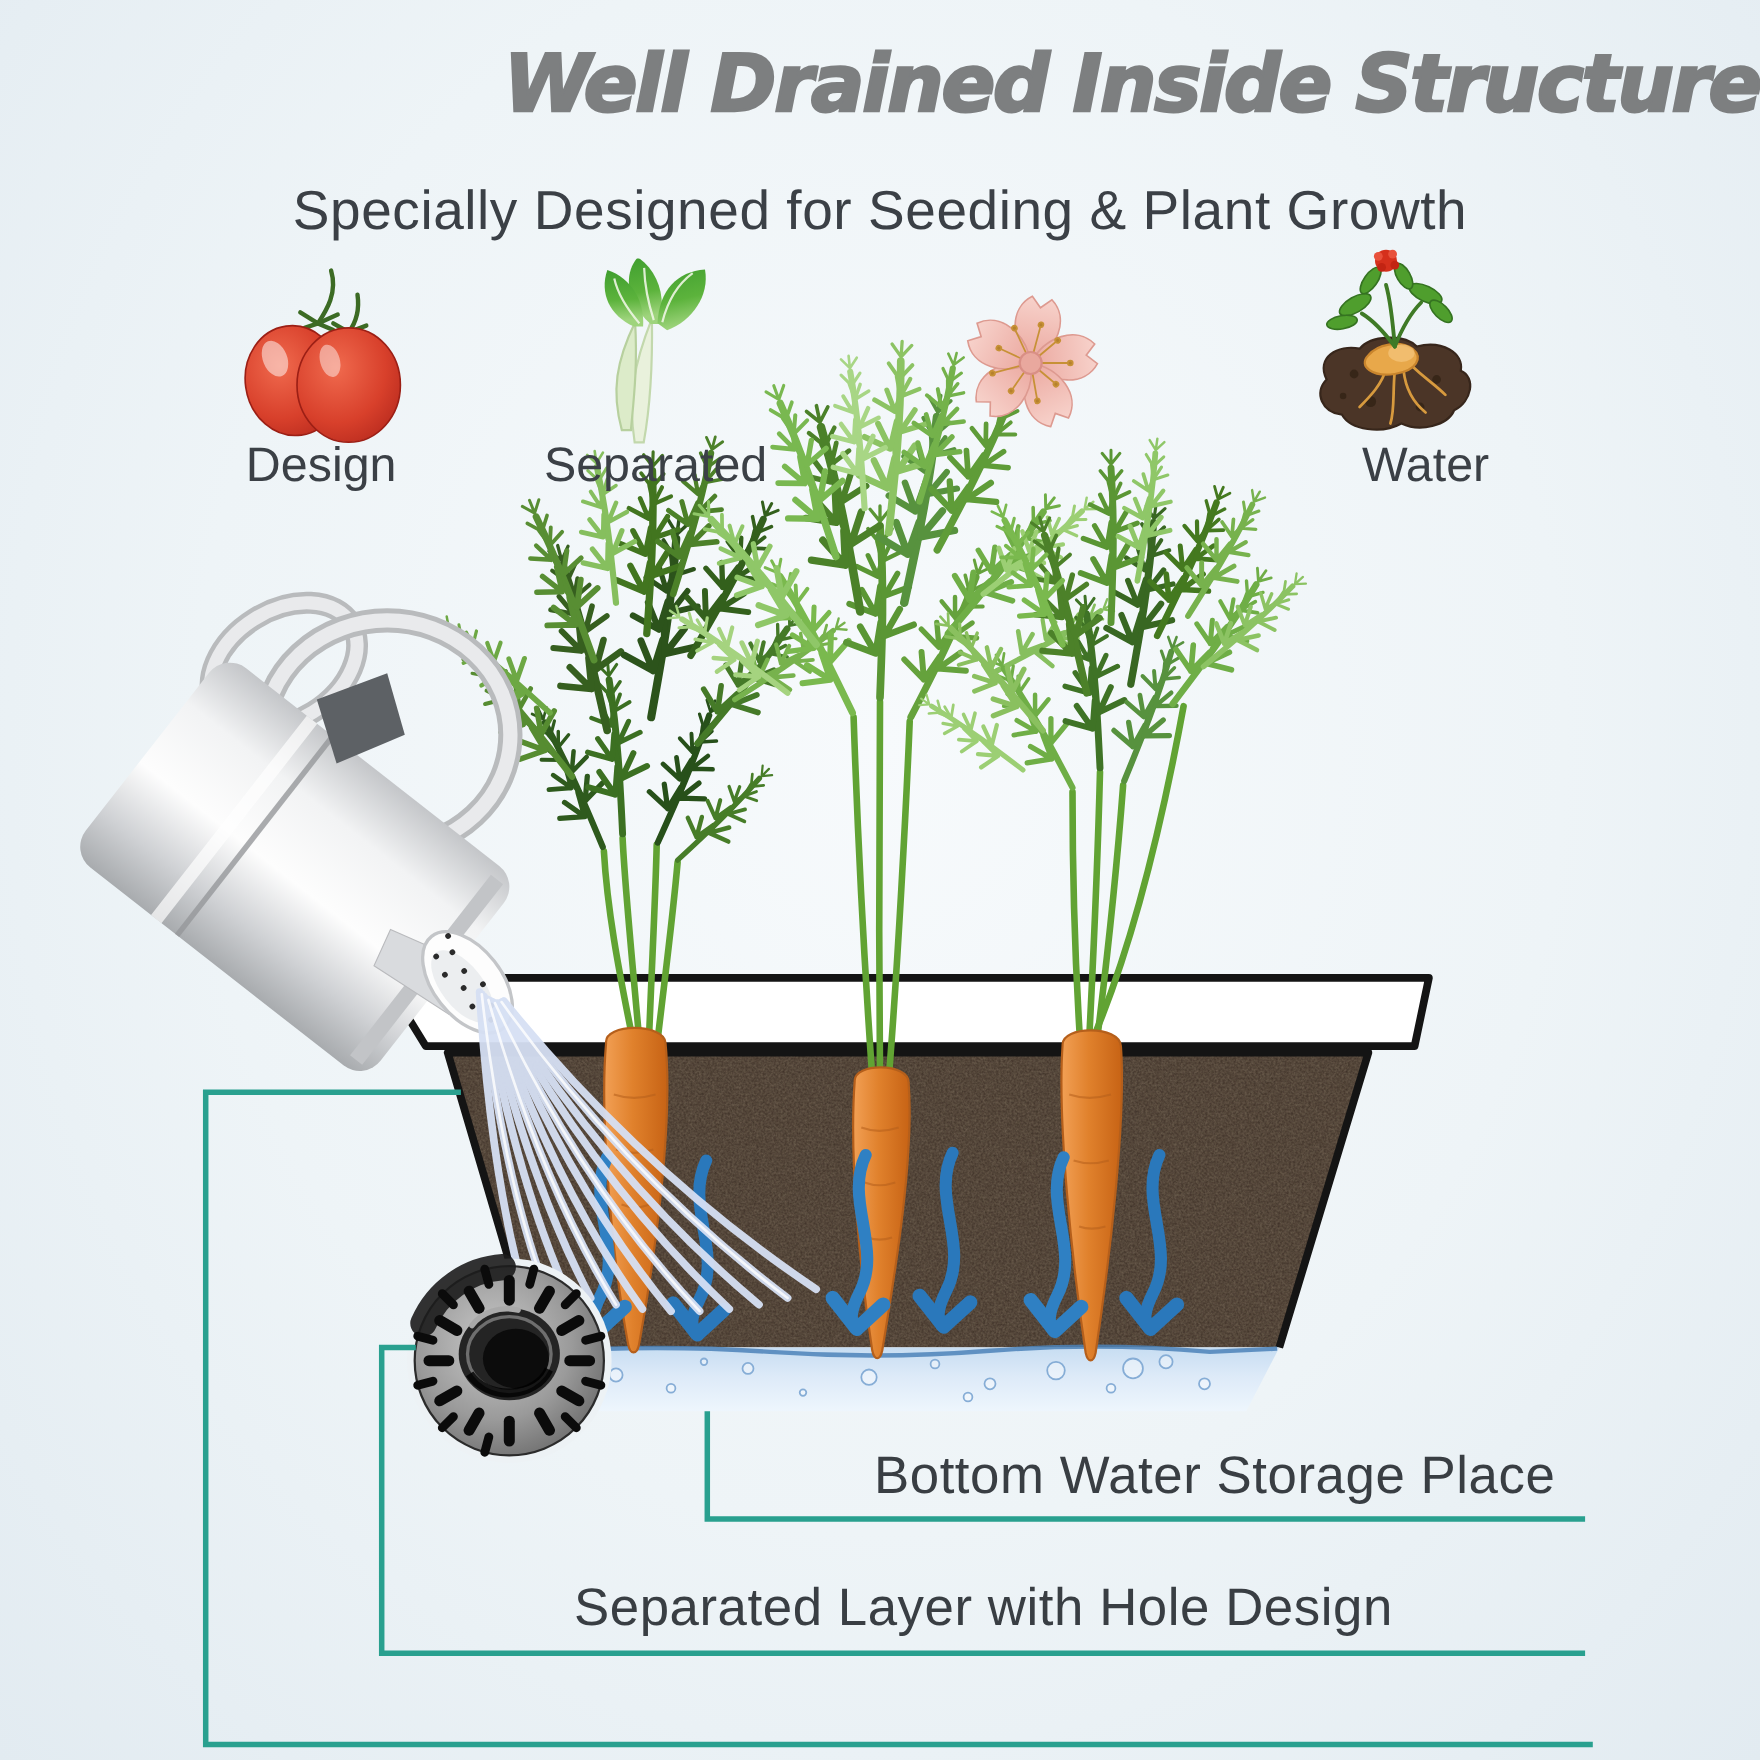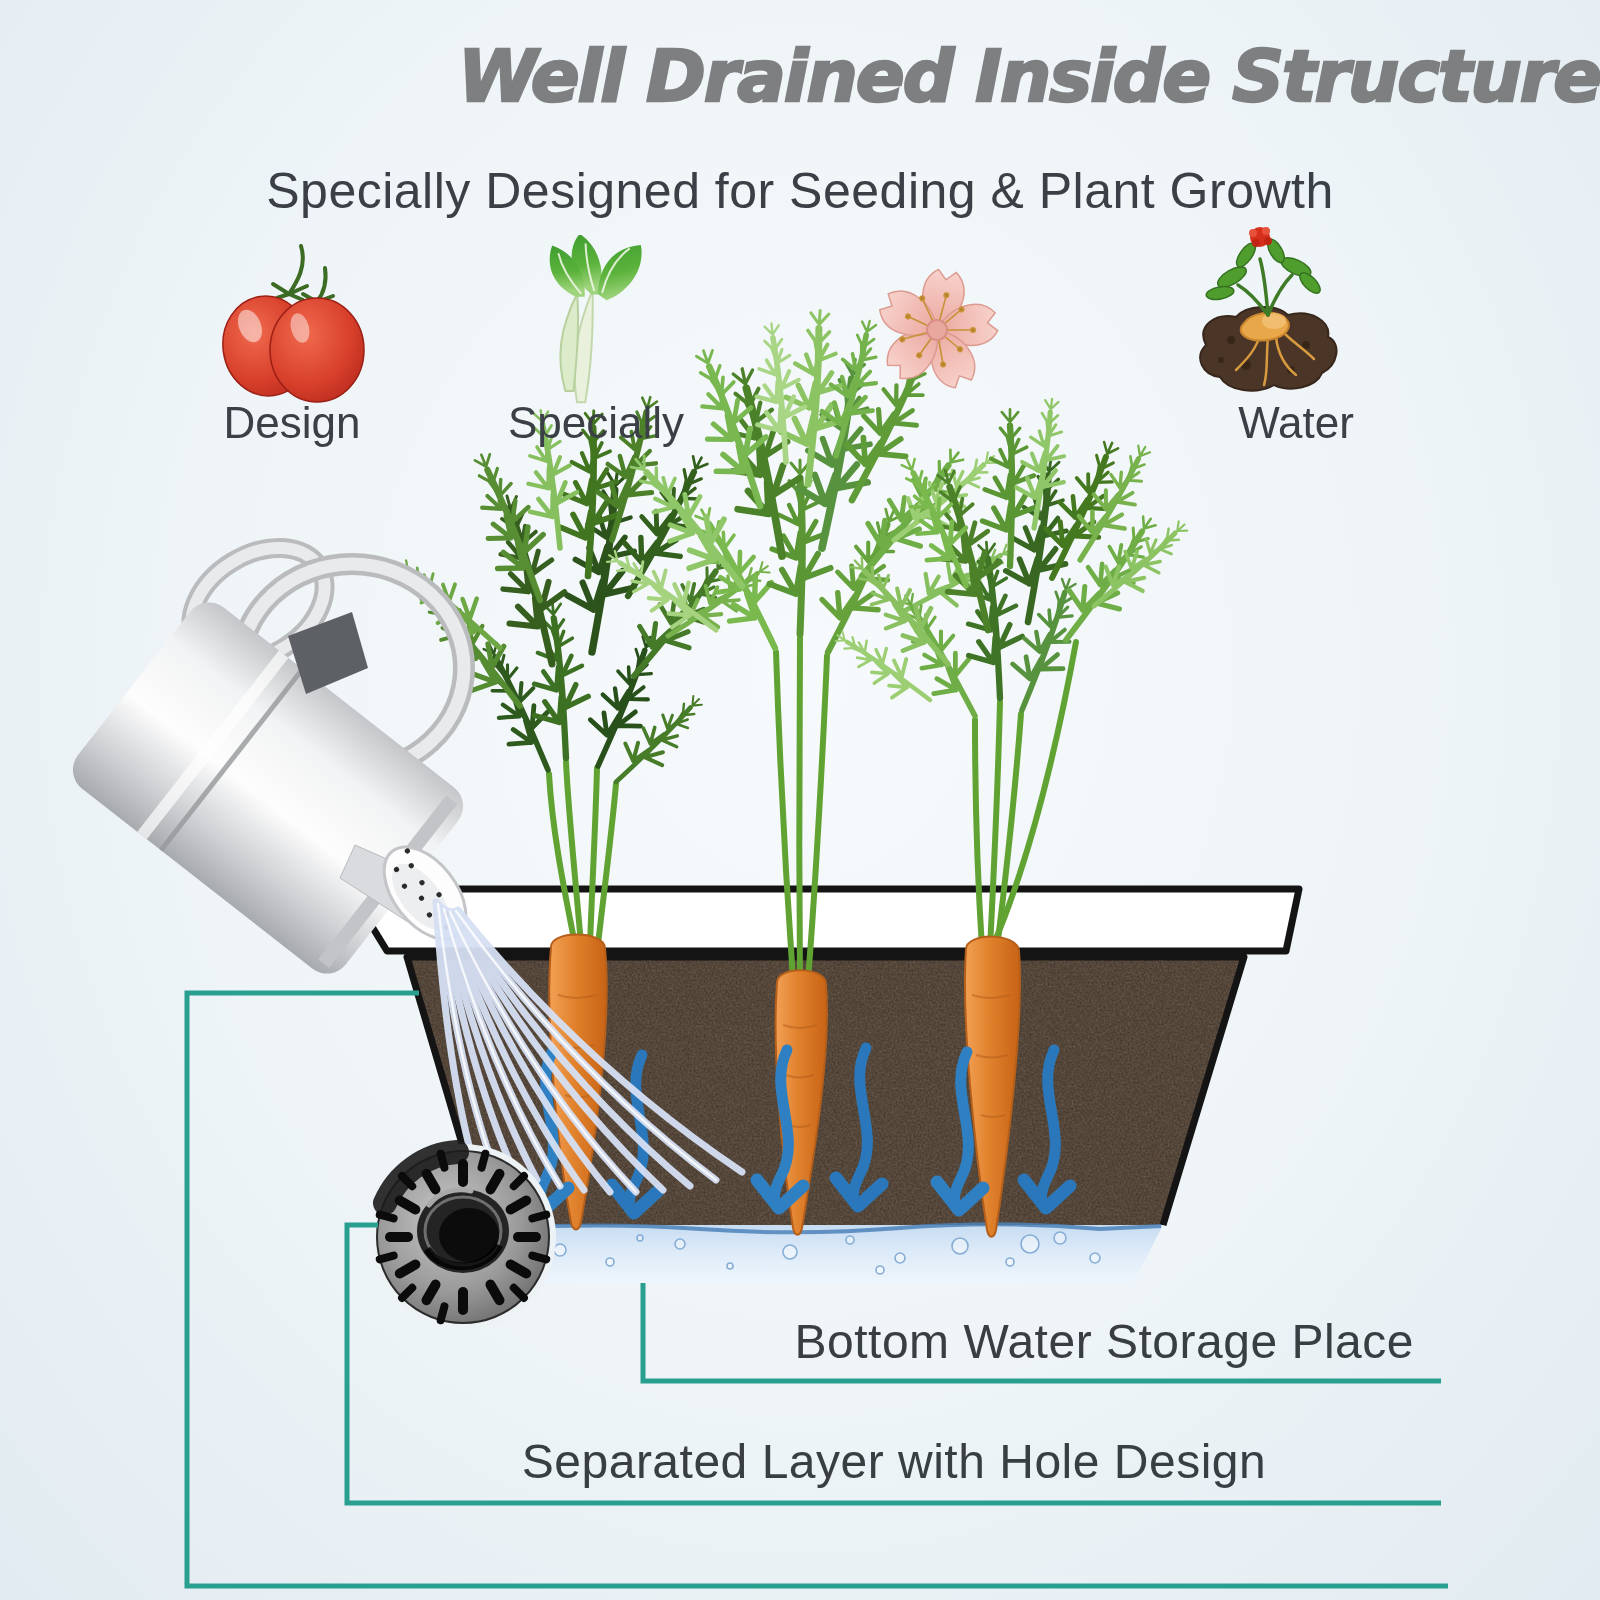--- a/index.html
+++ b/index.html
@@ -455,19 +455,19 @@
     <g>
       <circle cx="84" cy="12" r="10" fill="#d5301c"></circle>
       <circle cx="77" cy="8" r="4" fill="#e8513b"></circle>
         <circle cx="90" cy="6" r="4" fill="#e8513b"></circle>
       <circle cx="92" cy="16" r="4" fill="#c22413"></circle>
         <circle cx="80" cy="18" r="4" fill="#c22413"></circle>
     </g>
   </svg>
 
   <div class="abs icon-label" style="left:142px">Design</div>
-  <div class="abs icon-label" style="left:446px">Specially</div>
+  <div class="abs icon-label" style="left:446px">Separated</div>
   <div class="abs icon-label" style="left:1146px">Water</div>
 
   <div class="abs callout" id="callout-bottom-water">Bottom Water Storage Place</div>
   <div class="abs callout" id="callout-separated-layer">Separated Layer with Hole Design</div>
 
 </div>
 
 </body></html>

